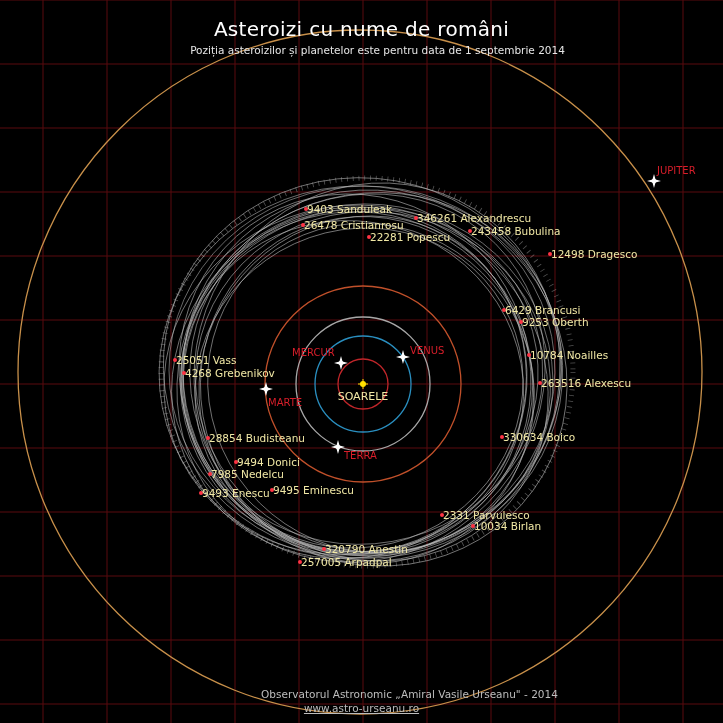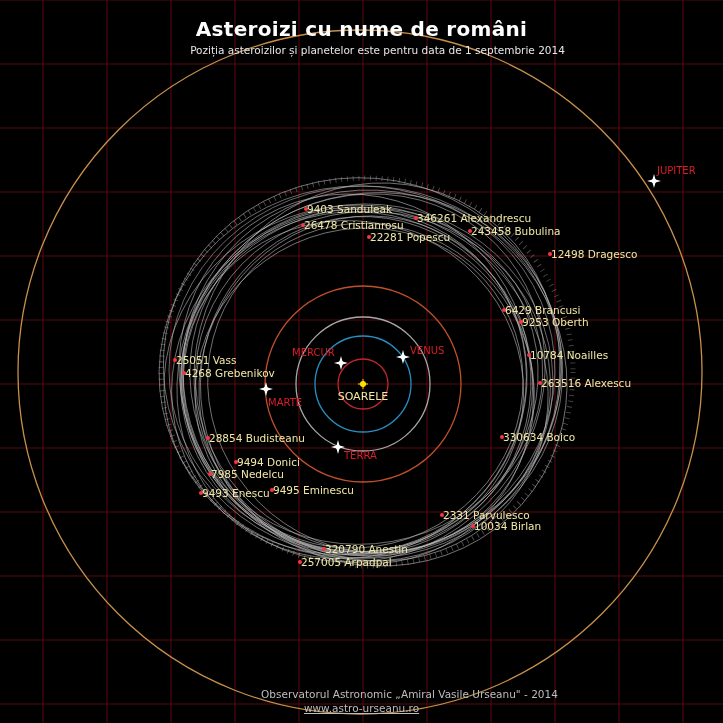--- a/index.html
+++ b/index.html
@@ -1,18 +1,18 @@
 <!DOCTYPE html>
 <html><head>
   <meta charset="utf-8">
   <style>
     html, body { margin: 0; padding: 0; background: #000; }
     body { width: 723px; height: 723px; overflow: hidden; position: relative; font-family: "DejaVu Sans", sans-serif; }
     #stage { position: absolute; left: 0; top: 0; width: 723px; height: 723px; }
-    .title { position: absolute; left: 0; width: 723px; top: 17px; text-align: center; color: #ffffff; font-weight: bold; font-size: 20px; letter-spacing: 0.3px; }
+    .title { position: absolute; left: 0; width: 723px; top: 17px; text-align: center; color: #ffffff; font-weight: normal; font-size: 20px; letter-spacing: 0.3px; }
     .subtitle { position: absolute; left: 16px; width: 723px; top: 44px; text-align: center; color: #e6e6e6; font-size: 10.5px; }
     .footer1 { position: absolute; left: 0; width: 723px; top: 688px; text-align: center; color: #bdbdbd; font-size: 10.5px; margin-left: 48px; }
     .footer2 { position: absolute; left: 0; width: 723px; top: 702px; text-align: center; color: #bdbdbd; font-size: 10.5px; text-decoration: underline; }
     svg text { font-family: "DejaVu Sans", sans-serif; }
   </style>
 </head>
 <body>
 
 <svg id="stage" width="723" height="723" viewBox="0 0 723 723" xmlns="http://www.w3.org/2000/svg">
   <rect x="0" y="0" width="723" height="723" fill="#000"></rect>

